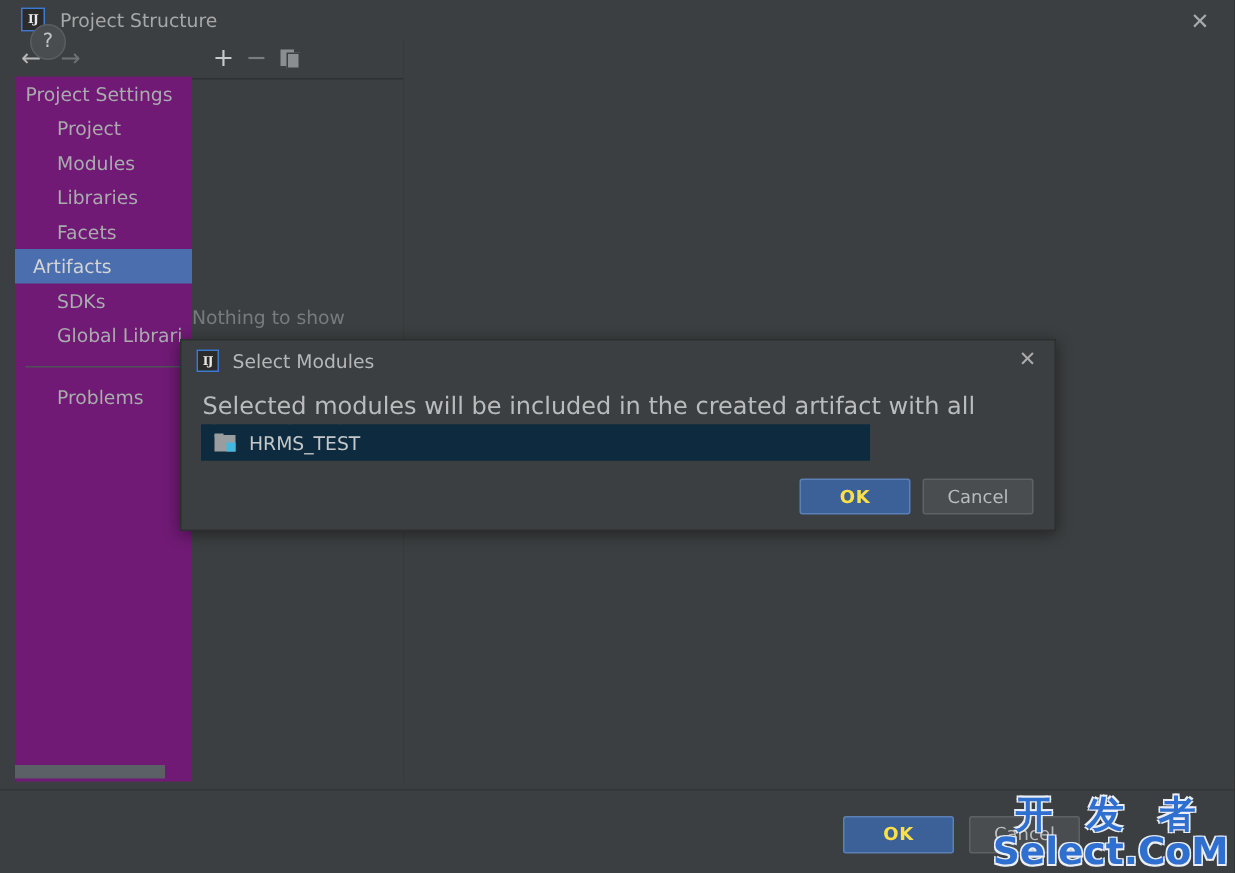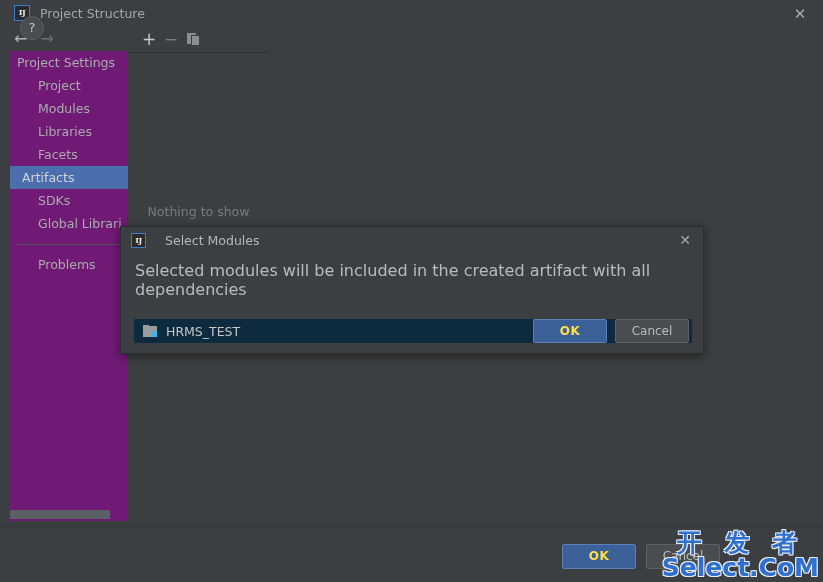--- a/index.html
+++ b/index.html
@@ -169,21 +169,20 @@
   .tb-copy i.front {
     left: 4px; top: 2px;
     width: 9px; height: 11px;
     background: #8b8e91;
     border: 1px solid #3c3f41;
   }
   .nothing {
     position: absolute;
     left: 0; top: 178px;
     width: 141px;
-    text-align: center;
     color: #787b7e;
     font-size: 12.5px;
   }
 
   
   .rightpanel {
     position: absolute;
     left: 269px; top: 26px;
     width: 554px; height: 495px;
     background: #3c3f41;
@@ -269,21 +268,21 @@
     box-sizing: border-box;
     color: #e8e8e8;
     font-size: 8px;
     font-weight: bold;
     line-height: 12px;
     text-align: center;
     letter-spacing: -0.5px;
     font-family: "DejaVu Serif", "Liberation Serif", serif;
   }
   .dlg-title-text {
-    margin-left: 19px;
+    margin-left: 9px;
     color: #b5b7b9;
     font-size: 12.5px;
   }
   .dlg-close {
     position: absolute;
     right: 8px; top: 4px;
     width: 20px; height: 18px;
     color: #a8aaac;
     font-size: 14px;
     line-height: 18px;
@@ -291,27 +290,26 @@
     cursor: pointer;
   }
   .dlg-desc {
     margin: 7px 0 0 14px;
     color: #b9bbbd;
     font-size: 16px;
   }
   .dlg-list {
     position: absolute;
     left: 13px; top: 56px;
-    width: 558px; height: 24px;
+    width: 446px; height: 24px;
     background: #0d2a3e;
     border: 1px solid #0d2a3e;
     box-sizing: border-box;
     display: flex;
     align-items: center;
-    margin-top: 36px;
   }
   .mod-icon {
     position: relative;
     width: 15px; height: 13px;
     margin-left: 8px;
   }
   .mod-icon i {
     position: absolute;
     display: block;
   }

